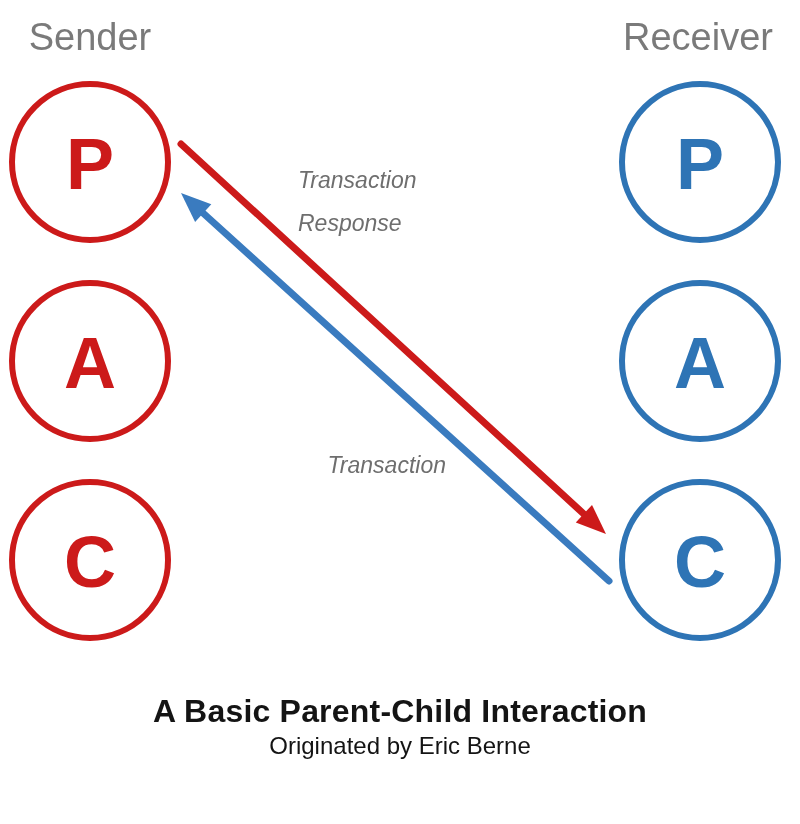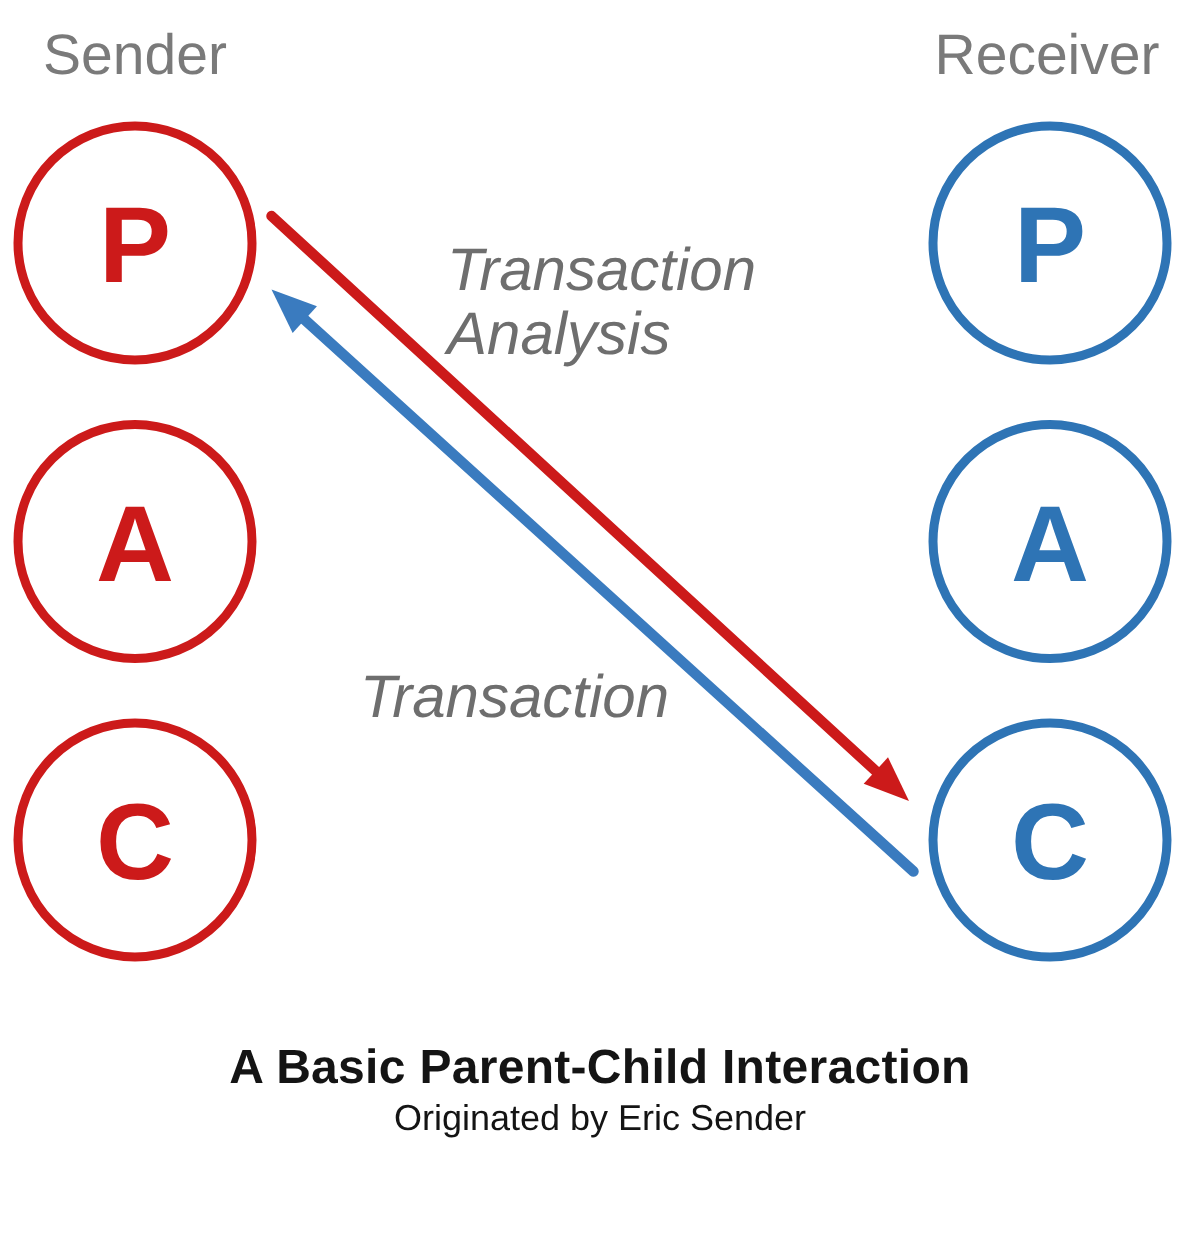--- a/index.html
+++ b/index.html
@@ -50,21 +50,21 @@
   .row-c { top: 479px; }
 
   .arrows {
     position: absolute;
     left: 0; top: 0;
     width: 800px; height: 824px;
     pointer-events: none;
   }
   .arrow-label {
     position: absolute;
-    font-size: 40px;
+    font-size: 23px;
     font-style: italic;
     line-height: 43px;
     color: var(--muted-label, #6e6e6e);
     white-space: nowrap;
   }
   .arrow-label.stimulus { left: 298px; top: 159px; text-align: left; }
   .arrow-label.response { right: 354px; top: 444px; text-align: right; }
 
   .footer {
     position: absolute;
@@ -118,24 +118,24 @@
 
     <line x1="181" y1="144" x2="586" y2="516" style="stroke: var(--stimulus-arrow, #cc1a1a);" stroke-width="7" stroke-linecap="round"></line>
     <polygon points="606,534 575.8,522.5 592,504.9" style="fill: var(--stimulus-arrow, #cc1a1a);"></polygon>
 
     <line x1="609" y1="581" x2="203" y2="213" style="stroke: var(--response-arrow, #3a7bbf);" stroke-width="7" stroke-linecap="round"></line>
     <polygon points="181,193 211.3,204.2 195.1,222" style="fill: var(--response-arrow, #3a7bbf);"></polygon>
   </svg>
 
   <div class="arrow-label stimulus">
     <div>Transaction</div>
-    <div>Analysis</div>
+    <div>Response</div>
   </div>
   <div class="arrow-label response">
     <div>Transaction</div>
   </div>
 
   <div class="footer">
     <div class="title-line">A Basic Parent-Child Interaction</div>
-    <div class="credit">Originated by Eric Sender</div>
+    <div class="credit">Originated by Eric Berne</div>
   </div>
 
 </div>
 
 </body></html>

